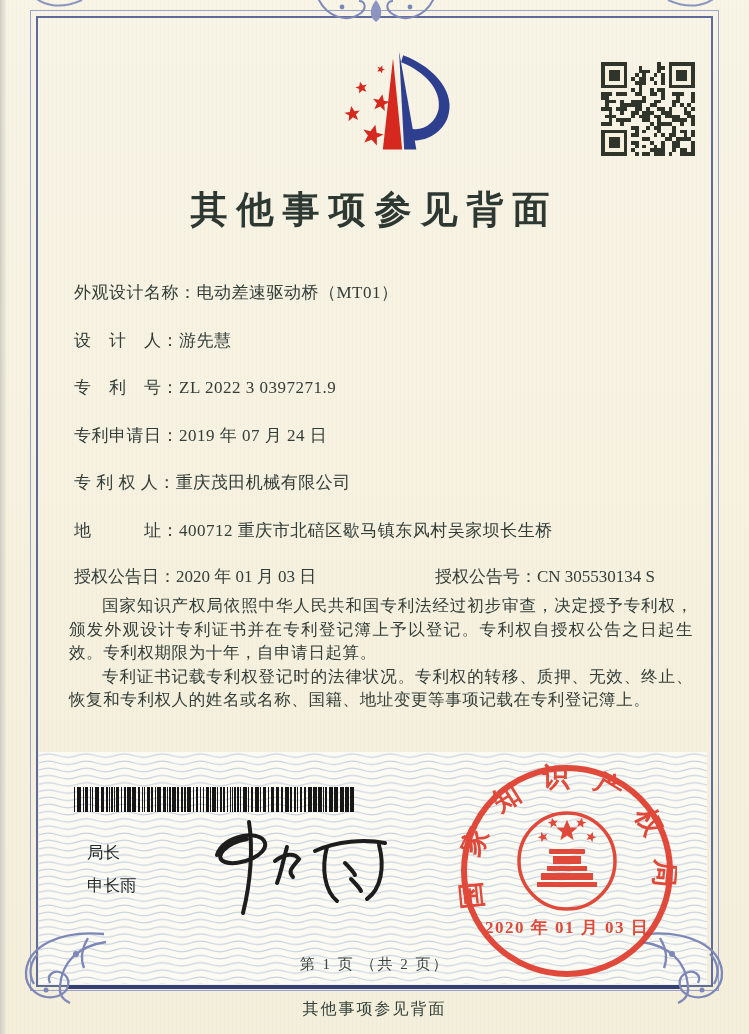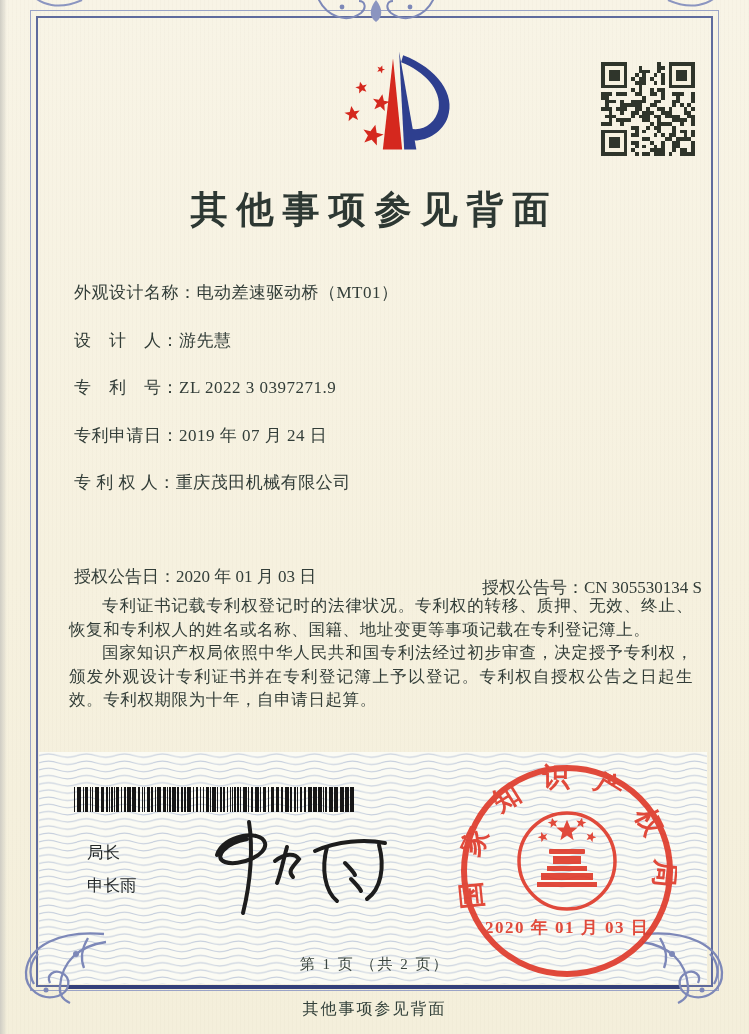--- a/index.html
+++ b/index.html
@@ -22,21 +22,21 @@
   
   .cert-number{position:absolute;left:74px;top:64px;font-size:17px;letter-spacing:3px;color:#3a453f;}
   .logo{position:absolute;left:322px;top:46px;width:142px;height:122px;}
   .qr{position:absolute;left:601px;top:62px;width:94px;height:94px;}
   .title{position:absolute;left:0;top:185px;width:100%;text-align:center;
     font-size:37px;font-weight:700;letter-spacing:9px;color:#2d3833;}
   
   .fields{position:absolute;left:74px;top:282px;width:620px;}
   .field-row{margin-bottom:25px;font-size:17px;line-height:22.5px;letter-spacing:0.5px;white-space:nowrap;}
   .grant-row{position:absolute;left:74px;top:566px;width:620px;font-size:17px;line-height:22.5px;white-space:nowrap;}
-  .grant-no{position:absolute;left:361px;top:11px;margin-left:47px;}
+  .grant-no{position:absolute;left:361px;top:0;}
   
   .body-text{position:absolute;left:69px;top:594px;width:624px;font-size:16.5px;
     line-height:23.6px;text-align:justify;letter-spacing:0.6px;}
   .body-text p{margin:0;text-indent:2em;}
   
   .barcode{position:absolute;left:74px;top:787px;width:281px;height:25px;}
   .barcode span{position:absolute;top:0;height:100%;background:#161616;}
   .signatory{position:absolute;left:87px;top:836px;font-size:16.5px;line-height:33px;color:#24292a;}
   .signature{position:absolute;left:203px;top:816px;width:200px;height:102px;}
   .seal{position:absolute;left:457px;top:761px;width:220px;height:220px;opacity:0.92;}
@@ -337,30 +337,31 @@
     </svg>
 
   <div class="title">其他事项参见背面</div>
 
   <div class="fields">
     <div class="field-row"><span>外观设计名称：</span><span>电动差速驱动桥（MT01）</span></div>
     <div class="field-row"><span>设　计　人：</span><span>游先慧</span></div>
     <div class="field-row"><span>专　利　号：</span><span>ZL 2022 3 0397271.9</span></div>
     <div class="field-row"><span>专利申请日：</span><span>2019 年 07 月 24 日</span></div>
     <div class="field-row"><span>专 利 权 人：</span><span>重庆茂田机械有限公司</span></div>
+    <div class="field-row"><span>地　　　址：</span><span>400712 重庆市北碚区歇马镇东风村吴家坝长生桥</span></div>
   </div>
 
   <div class="grant-row">
     <span><span>授权公告日：</span><span>2020 年 01 月 03 日</span></span>
     <span class="grant-no"><span>授权公告号：</span><span>CN 305530134 S</span></span>
   </div>
 
   <div class="body-text">
+    <p>国家知识产权局依照中华人民共和国专利法经过初步审查，决定授予专利权，颁发外观设计专利证书并在专利登记簿上予以登记。专利权自授权公告之日起生效。专利权期限为十年，自申请日起算。</p>
     <p>专利证书记载专利权登记时的法律状况。专利权的转移、质押、无效、终止、恢复和专利权人的姓名或名称、国籍、地址变更等事项记载在专利登记簿上。</p>
-    <p>国家知识产权局依照中华人民共和国专利法经过初步审查，决定授予专利权，颁发外观设计专利证书并在专利登记簿上予以登记。专利权自授权公告之日起生效。专利权期限为十年，自申请日起算。</p>
   </div>
 
   <div class="barcode">
       <span style="left: 0px; width: 1px;"></span>
       <span style="left: 3px; width: 4px;"></span>
       <span style="left: 9px; width: 1px;"></span>
       <span style="left: 11px; width: 3px;"></span>
       <span style="left: 16px; width: 1px;"></span>
       <span style="left: 18px; width: 1px;"></span>
       <span style="left: 21px; width: 4px;"></span>

